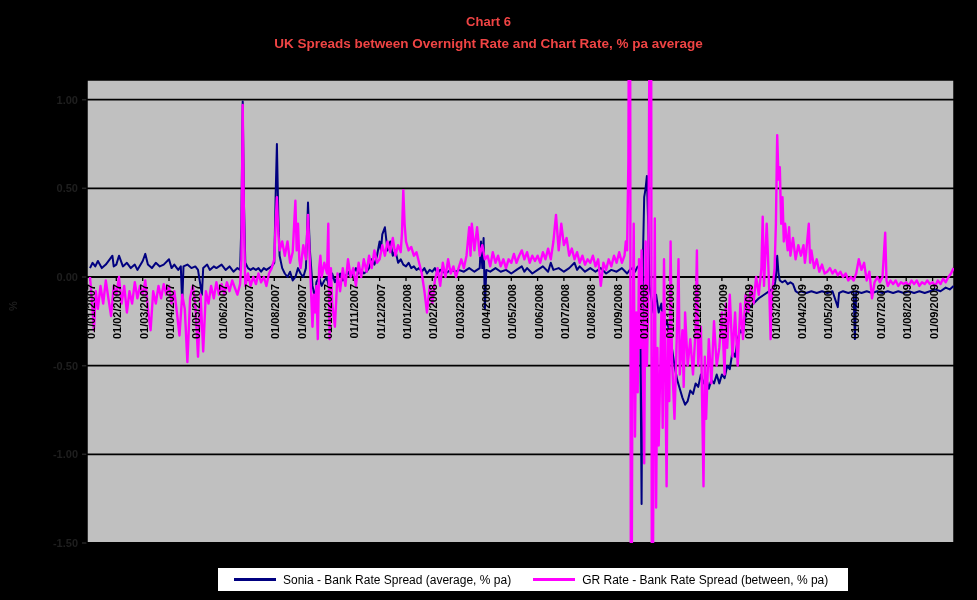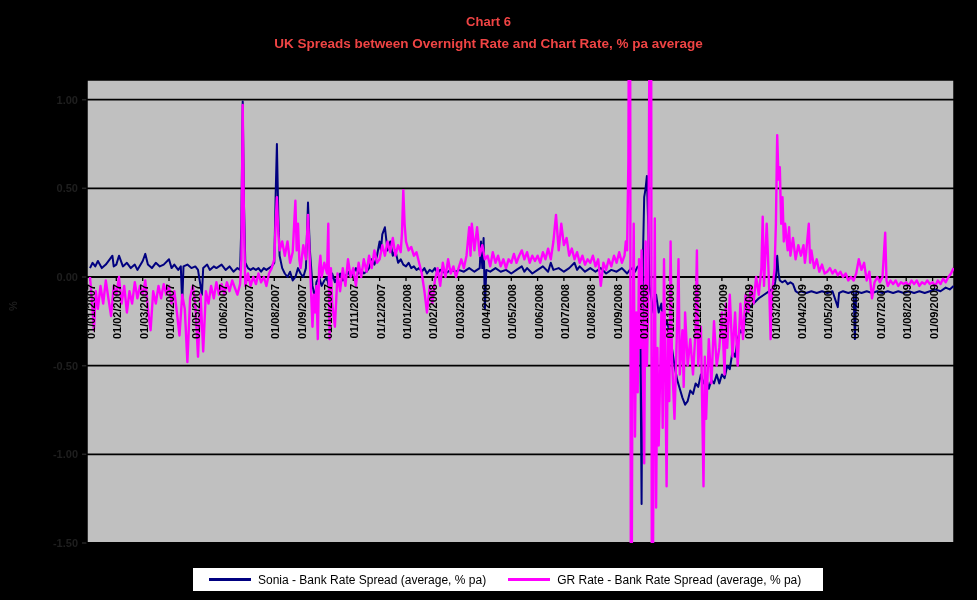--- a/index.html
+++ b/index.html
@@ -6,21 +6,21 @@
   .stage{position:relative;width:977px;height:600px;background:#000;overflow:hidden;
          font-family:"Liberation Sans",sans-serif;}
   .chart-title{position:absolute;top:14px;left:0;width:100%;text-align:center;
          color:#ef4444;font-weight:bold;}
   .chart-title .l1{font-size:13px;margin-bottom:7px;}
   .chart-title .l2{font-size:13.5px;}
   svg#plot{position:absolute;top:0;left:0;}
   svg text{font-family:"Liberation Sans",sans-serif;}
   .yaxis-title{position:absolute;left:8px;top:300px;color:#1e1e1e;font-size:11px;
          font-weight:bold;transform:rotate(-90deg);}
-  .legend{position:absolute;left:192px;top:567px;width:632px;height:25px;background:#fff;
+  .legend{position:absolute;left:217px;top:567px;width:632px;height:25px;background:#fff;
          border:1px solid #000;display:flex;align-items:center;box-sizing:border-box;
          padding:0 0 0 16px;gap:22px;color:#000;font-size:12px;}
   .legend .entry{display:flex;align-items:center;gap:7px;white-space:nowrap;}
   .legend .swatch{display:inline-block;width:42px;height:3px;}
 </style>
 </head>
 <body>
 
 <div class="stage">
   <div class="chart-title">
@@ -124,16 +124,16 @@
 
   <div class="yaxis-title">%</div>
 
   <div class="legend">
     <span class="entry">
       <span class="swatch" id="sw0" style="background: rgb(0, 0, 128);"></span>
       <span>Sonia - Bank Rate Spread (average, % pa)</span>
     </span>
     <span class="entry">
       <span class="swatch" id="sw1" style="background: rgb(255, 0, 255);"></span>
-      <span>GR Rate  - Bank Rate Spread (average, % pa)</span>
+      <span>GR Rate  - Bank Rate Spread (between, % pa)</span>
     </span>
   </div>
 </div>
 
 </body></html>

